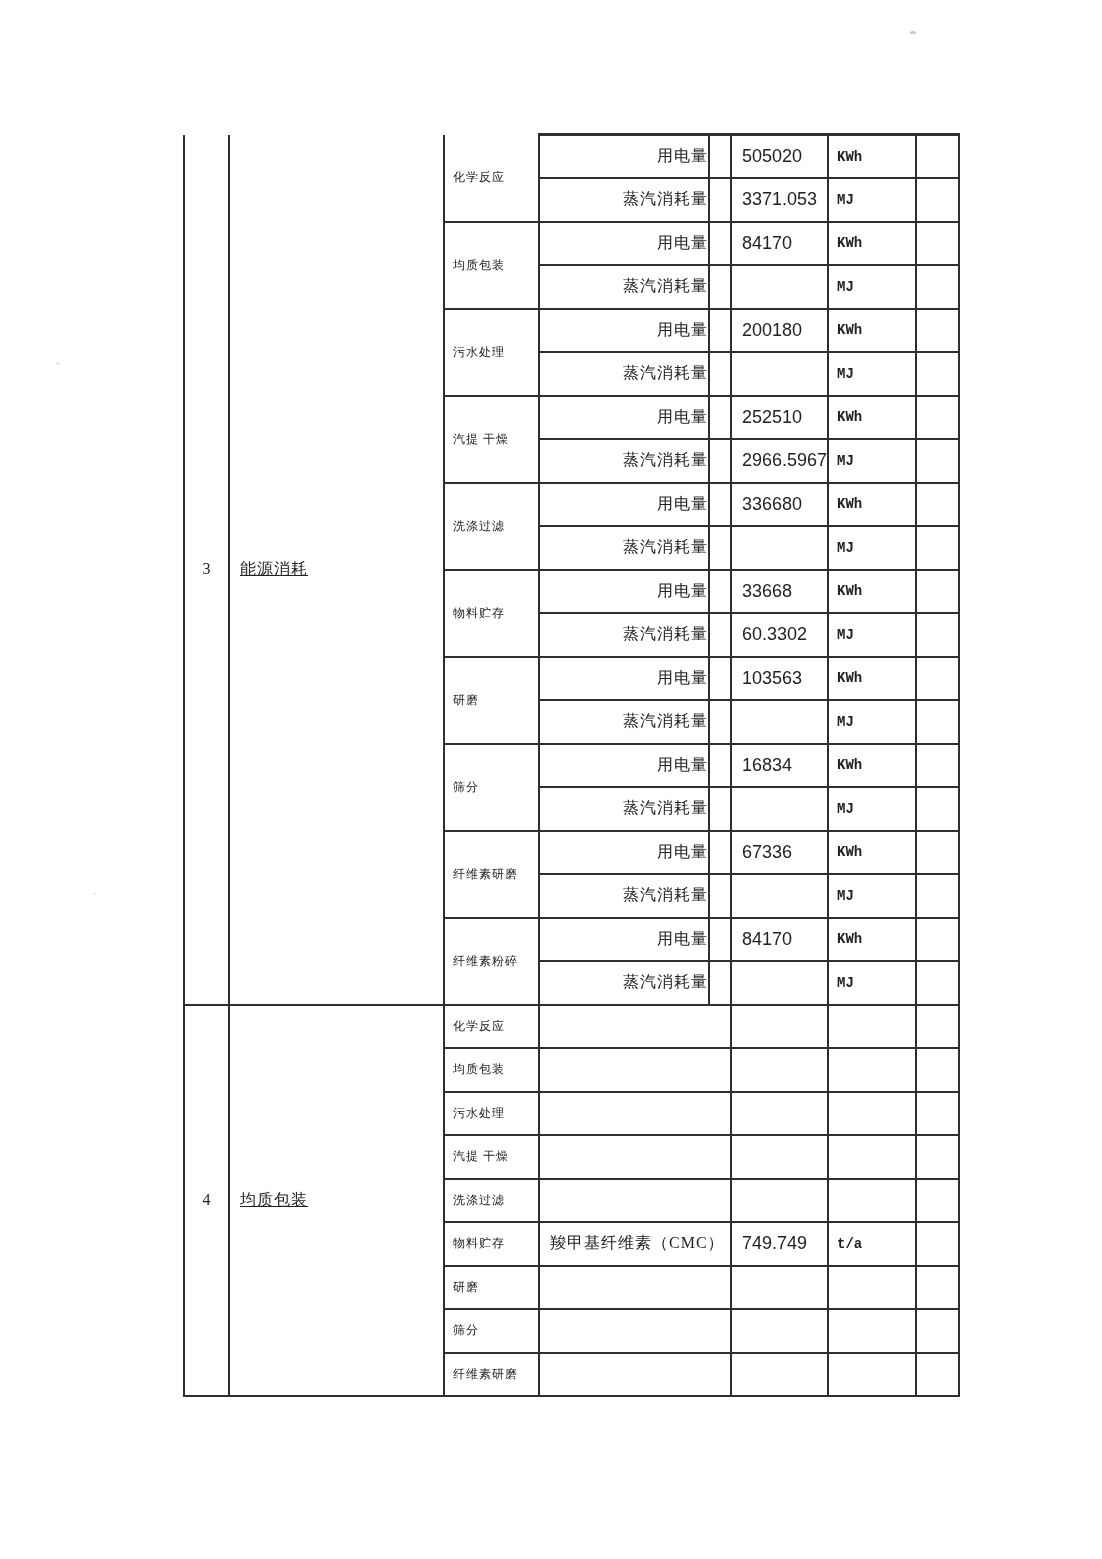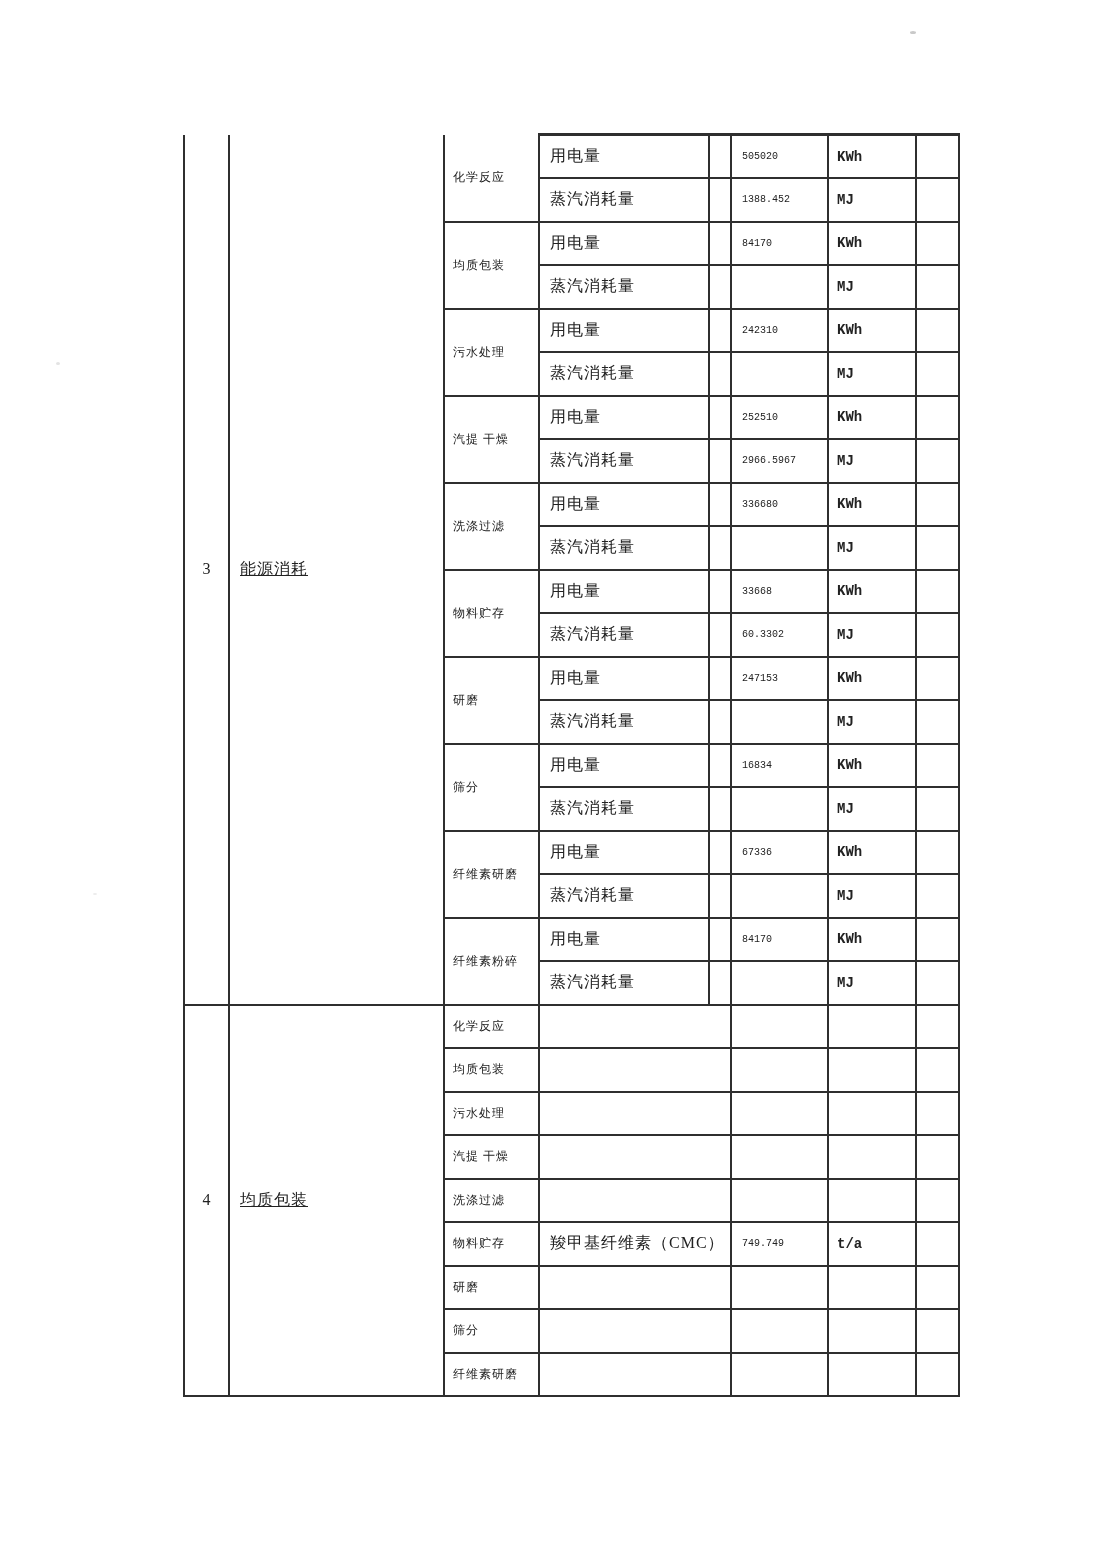--- a/index.html
+++ b/index.html
@@ -25,23 +25,23 @@
     white-space:nowrap;
   }
   #tbl tr{height:43.5px;}
   
   #tbl td.nt{border-top:none;}
   
   #tbl td.te{border-top:3px solid #2f2f2f;}
   .c-no{text-align:center;font-size:16px;}
   .c-cat{padding-left:10px !important;font-size:16px;letter-spacing:1px;text-decoration:underline;}
   .c-stage{padding-left:8px !important;font-size:12px;letter-spacing:1px;}
-  .c-metric{padding-left:10px !important;font-size:16px;letter-spacing:1px;}
+  .c-metric{padding-left:10px !important;font-size:16px;letter-spacing:1px;text-align:right;}
   .c-name{padding-left:10px !important;font-size:16px;letter-spacing:1px;margin-left:32px;}
-  .c-value{padding-left:10px !important;font-family:Liberation Mono, monospace;font-size:10px;}
+  .c-value{padding-left:10px !important;font-family:Liberation Sans, sans-serif;font-size:18px;}
   .c-unit{padding-left:8px !important;font-family:"Liberation Mono","DejaVu Sans Mono",monospace;font-size:14px;font-weight:bold;}
   .speck{position:absolute;border-radius:50%;}
   #speck1{left:910px;top:31px;width:6px;height:3px;background:#c9c9c9;}
   #speck2{left:56px;top:362px;width:4px;height:3px;background:#e3e3e3;}
   #speck3{left:93px;top:893px;width:4px;height:2px;background:#ececec;}
 </style>
 </head>
 <body>
 
 <div id="page">
@@ -69,21 +69,21 @@
       <td class="c-stage nt" rowspan="2">化学反应</td>
       <td class="c-metric te">用电量</td>
       <td class="te"></td>
       <td class="c-value te">505020</td>
       <td class="c-unit te">KWh</td>
       <td class="te"></td>
     </tr>
     <tr>
       <td class="c-metric">蒸汽消耗量</td>
       <td></td>
-      <td class="c-value">1388.452</td>
+      <td class="c-value">3371.053</td>
       <td class="c-unit">MJ</td>
       <td></td>
     </tr>
 
     <tr>
       <td class="c-stage" rowspan="2">均质包装</td>
       <td class="c-metric">用电量</td>
       <td></td>
       <td class="c-value">84170</td>
       <td class="c-unit">KWh</td>
@@ -94,21 +94,21 @@
       <td></td>
       <td class="c-value"></td>
       <td class="c-unit">MJ</td>
       <td></td>
     </tr>
 
     <tr>
       <td class="c-stage" rowspan="2">污水处理</td>
       <td class="c-metric">用电量</td>
       <td></td>
-      <td class="c-value">242310</td>
+      <td class="c-value">200180</td>
       <td class="c-unit">KWh</td>
       <td></td>
     </tr>
     <tr>
       <td class="c-metric">蒸汽消耗量</td>
       <td></td>
       <td class="c-value"></td>
       <td class="c-unit">MJ</td>
       <td></td>
     </tr>
@@ -158,21 +158,21 @@
       <td></td>
       <td class="c-value">60.3302</td>
       <td class="c-unit">MJ</td>
       <td></td>
     </tr>
 
     <tr>
       <td class="c-stage" rowspan="2">研磨</td>
       <td class="c-metric">用电量</td>
       <td></td>
-      <td class="c-value">247153</td>
+      <td class="c-value">103563</td>
       <td class="c-unit">KWh</td>
       <td></td>
     </tr>
     <tr>
       <td class="c-metric">蒸汽消耗量</td>
       <td></td>
       <td class="c-value"></td>
       <td class="c-unit">MJ</td>
       <td></td>
     </tr>

